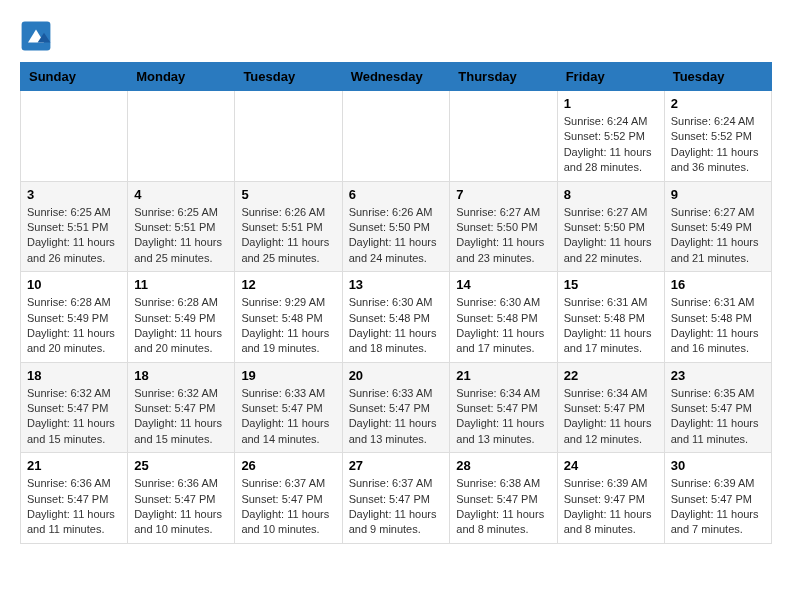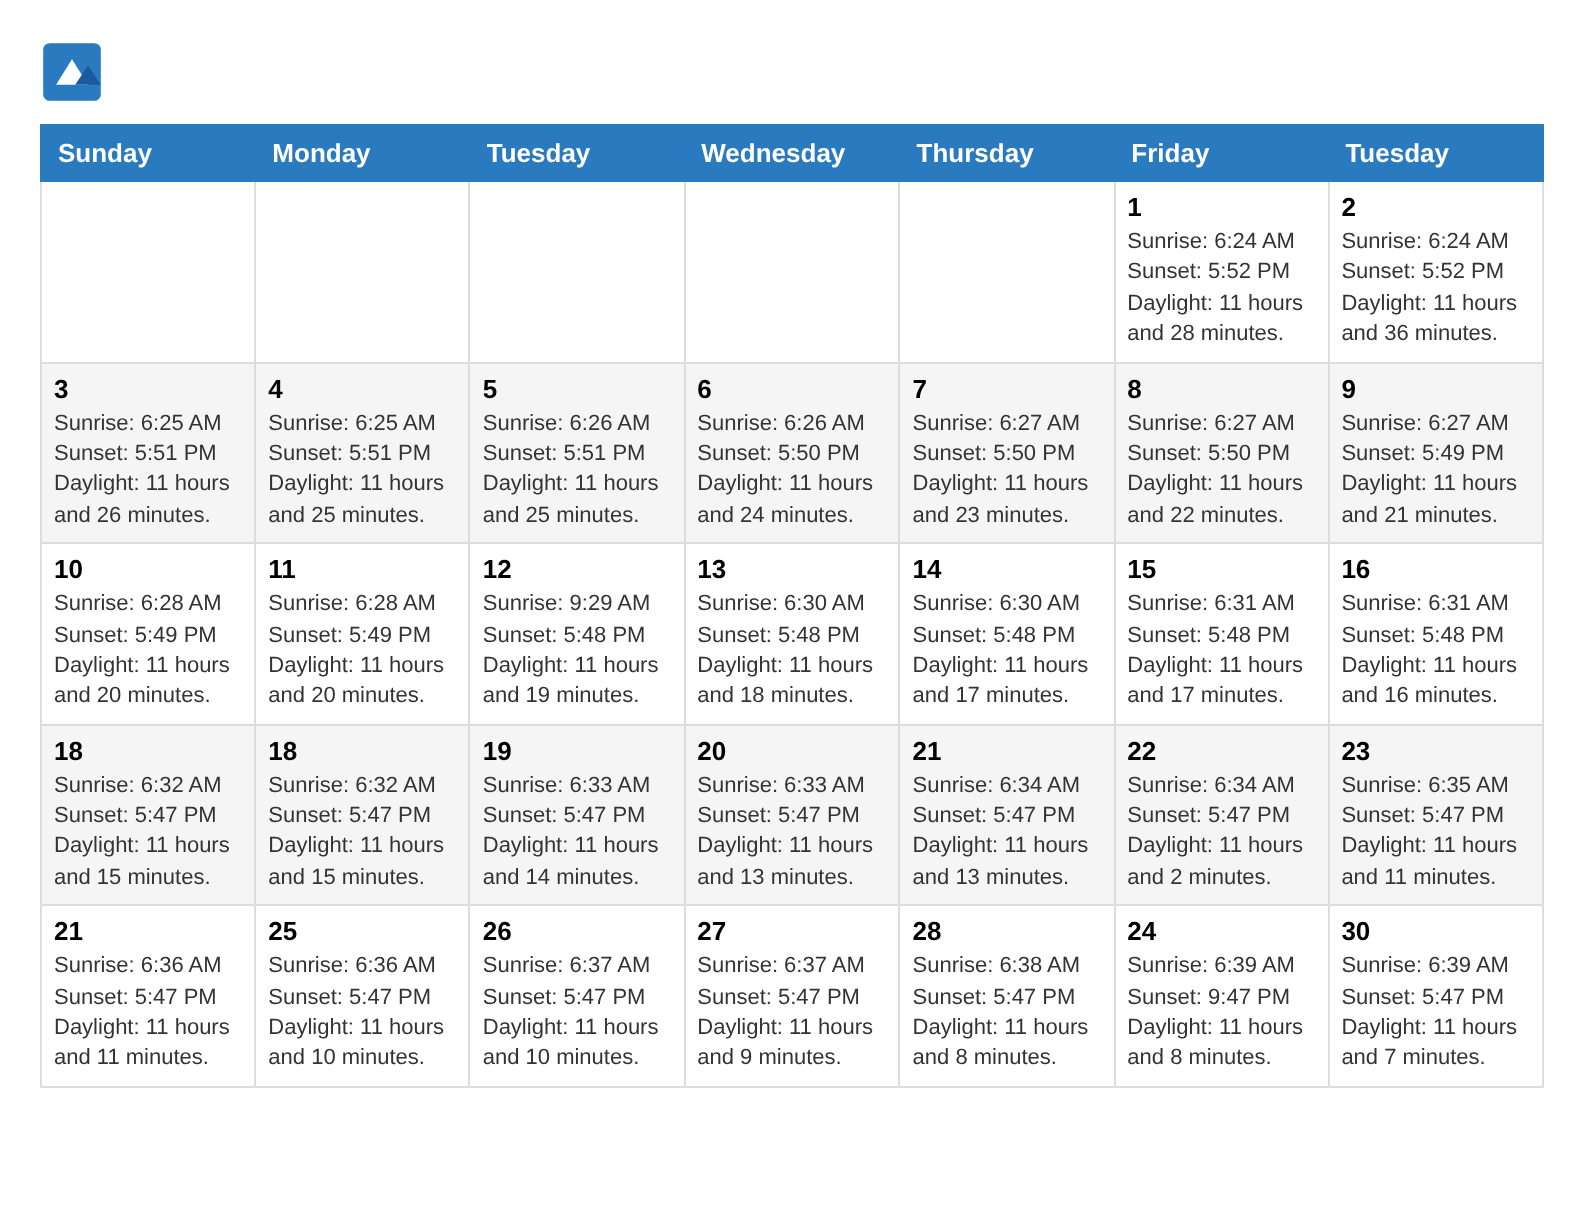--- a/index.html
+++ b/index.html
@@ -44,21 +44,21 @@
       font-size: 16px;
       color: #555;
     }
     .calendar {
       width: 100%;
       border-collapse: collapse;
       border: 1px solid #ccc;
     }
     .calendar th {
       background-color: #2a7abf;
-      color: #ffffff;
+      color: #000000;
       text-align: left;
       padding: 6px 8px;
       font-size: 13px;
       border: 1px solid #2a7abf;
     }
     .calendar td {
       vertical-align: top;
       padding: 5px 6px;
       border: 1px solid #ddd;
       font-size: 11px;
@@ -296,21 +296,21 @@
           <div>Sunrise: 6:34 AM</div>
           <div>Sunset: 5:47 PM</div>
           <div>Daylight: 11 hours and 13 minutes.</div>
         </div>
       </td>
         <td>
         <span class="day-num">22</span>
         <div class="day-info">
           <div>Sunrise: 6:34 AM</div>
           <div>Sunset: 5:47 PM</div>
-          <div>Daylight: 11 hours and 2 minutes.</div>
+          <div>Daylight: 11 hours and 12 minutes.</div>
         </div>
       </td>
         <td>
         <span class="day-num">23</span>
         <div class="day-info">
           <div>Sunrise: 6:35 AM</div>
           <div>Sunset: 5:47 PM</div>
           <div>Daylight: 11 hours and 11 minutes.</div>
         </div>
       </td>

